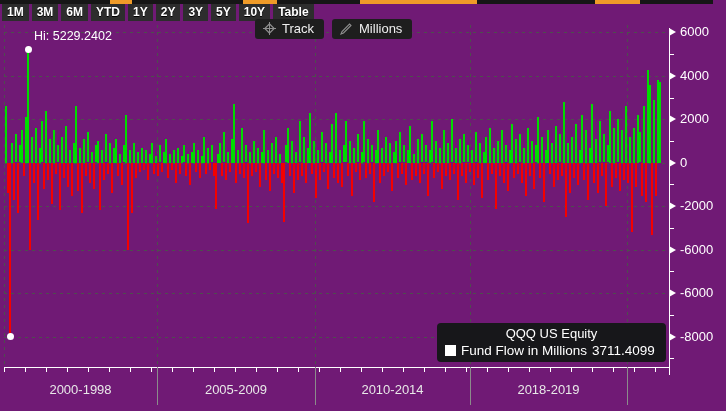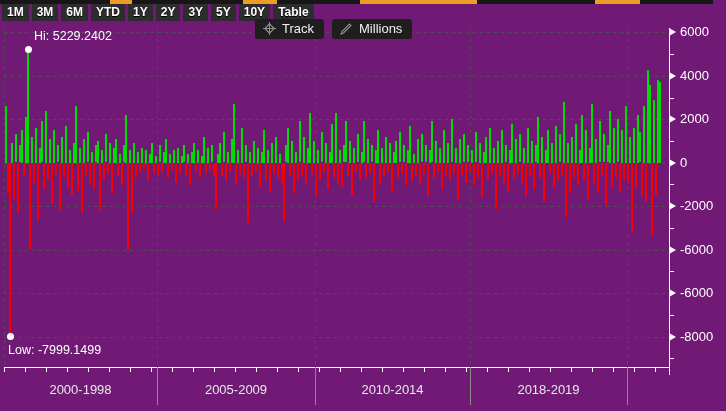--- a/index.html
+++ b/index.html
@@ -494,16 +494,23 @@
       <div class="sep" style="left: 315px; top: 367px;"></div>
       <div class="sep" style="left: 470px; top: 367px;"></div>
       <div class="sep" style="left: 627px; top: 367px;"></div>
       <div class="xlab" style="left: 20.5px; top: 382px;">2000-1998</div>
       <div class="xlab" style="left: 176px; top: 382px;">2005-2009</div>
       <div class="xlab" style="left: 332.5px; top: 382px;">2010-2014</div>
       <div class="xlab" style="left: 488.5px; top: 382px;">2018-2019</div>
     </div>
 
   <div class="anno" style="left:34px;top:29px;text-align:center;">Hi: 5229.2402</div>
-  <div class="anno" style="left:8px;top:343px;">Low: -7999.1499</div>
-
+
+  <div id="legend">
+    <div class="l1">QQQ US Equity</div>
+    <div class="l2">
+      <span class="swatch"></span>
+      <span>Fund Flow in Millions</span>
+      <span>3711.4099</span>
+    </div>
+  </div>
 
 </div>
 
 </body></html>

